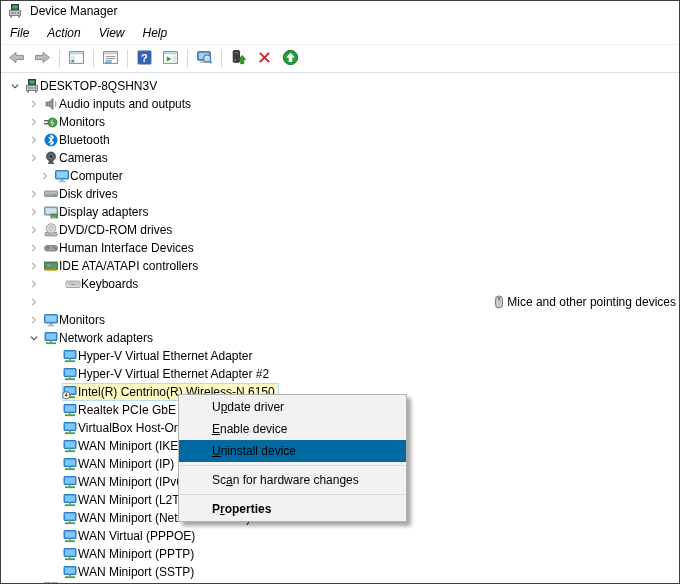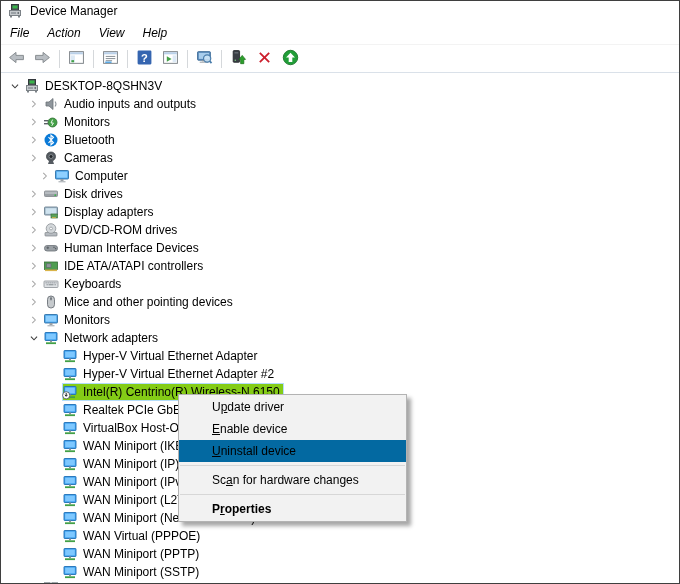--- a/index.html
+++ b/index.html
@@ -23,22 +23,22 @@
   .tb-btn svg{width:17px;height:17px;}
   .tb-sep{width:1px;height:18px;background:#d5d8db;margin:0 3px;flex:0 0 1px;}
   
   .tree{padding-top:4px;position:relative;}
   .tree-row{height:18px;display:flex;align-items:center;white-space:nowrap;cursor:default;}
   .chev{width:18px;height:16px;flex:0 0 18px;display:flex;align-items:center;justify-content:center;}
   .chev svg{width:14px;height:14px;}
   .ticon{width:16px;height:16px;flex:0 0 16px;display:flex;}
   .ticon svg{width:16px;height:16px;}
   .row-content{display:flex;align-items:center;height:18px;padding-right:4px;}
-  .row-content .label{margin-left:5px;}
-  .row-content.selected{background:#84cc16;box-shadow:inset 0 0 0 1px #b3dcfb;}
+  .row-content .label{}
+  .row-content.selected{background:#fef9c3;box-shadow:inset 0 0 0 1px #b3dcfb;}
   
   .context-menu{position:absolute;left:178px;top:394px;width:229px;box-sizing:border-box;
     background:#f2f2f2;border:1px solid #b3b3b3;padding:1px 0;
     box-shadow:4px 4px 4px rgba(0,0,0,0.35);z-index:20;}
   .menu-item{height:22px;line-height:22px;padding-left:33px;cursor:default;}
   .menu-item.highlighted{background:#0369a1;}
   .menu-item.bold{font-weight:bold;}
   .menu-sep{height:1px;background:#d7d7d7;margin:3px 1px;}
 </style>
 </head>
@@ -333,21 +333,21 @@
         <span class="ticon">
           <svg viewBox="0 0 16 16" xmlns="http://www.w3.org/2000/svg">
             <rect x="1.5" y="4" width="13" height="7.5" fill="#4f9d51" stroke="#346c36" stroke-width="0.8"></rect>
             <rect x="3.5" y="5.8" width="4.5" height="3.6" fill="#8f969c" stroke="#5f666c" stroke-width="0.6"></rect>
             <rect x="2" y="11.5" width="12" height="1.6" fill="#d9b44a"></rect>
           </svg>
         </span>
         <span class="label">IDE ATA/ATAPI controllers</span>
       </span>
     </div>
-    <div class="tree-row" style="padding-left: 25px;">
+    <div class="tree-row" style="padding-left: 25px; gap: 22px;">
       <span class="chev">
         <svg viewBox="0 0 16 16">
           <path d="M6 4.5 L9.5 8 L6 11.5" fill="none" stroke="#a6a6a6" stroke-width="1.2"></path>
         </svg>
       </span>
       <span class="row-content">
         <span class="ticon">
           <svg viewBox="0 0 16 16" xmlns="http://www.w3.org/2000/svg">
             <rect x="1" y="5" width="14" height="6.5" rx="0.8" fill="#dfe2e5" stroke="#8b9196" stroke-width="0.8"></rect>
             <g fill="#8b9196">
@@ -359,21 +359,21 @@
               <rect x="12.5" y="6.3" width="1" height="1.1"></rect>
               <rect x="3.5" y="8.2" width="1.3" height="1.1"></rect>
               <rect x="5.5" y="8.2" width="5" height="1.1"></rect>
               <rect x="11.5" y="8.2" width="1.3" height="1.1"></rect>
             </g>
           </svg>
         </span>
         <span class="label">Keyboards</span>
       </span>
     </div>
-    <div class="tree-row" style="padding-left: 25px;">
+    <div class="tree-row" style="padding-left: 25px; justify-content: space-between;">
       <span class="chev">
         <svg viewBox="0 0 16 16">
           <path d="M6 4.5 L9.5 8 L6 11.5" fill="none" stroke="#a6a6a6" stroke-width="1.2"></path>
         </svg>
       </span>
       <span class="row-content">
         <span class="ticon">
           <svg viewBox="0 0 16 16" xmlns="http://www.w3.org/2000/svg">
             <rect x="4.5" y="2" width="7" height="12" rx="3.4" fill="#c6cacd" stroke="#6b7177" stroke-width="0.9"></rect>
             <line x1="8" y1="2.5" x2="8" y2="6.5" stroke="#6b7177" stroke-width="0.8"></line>

